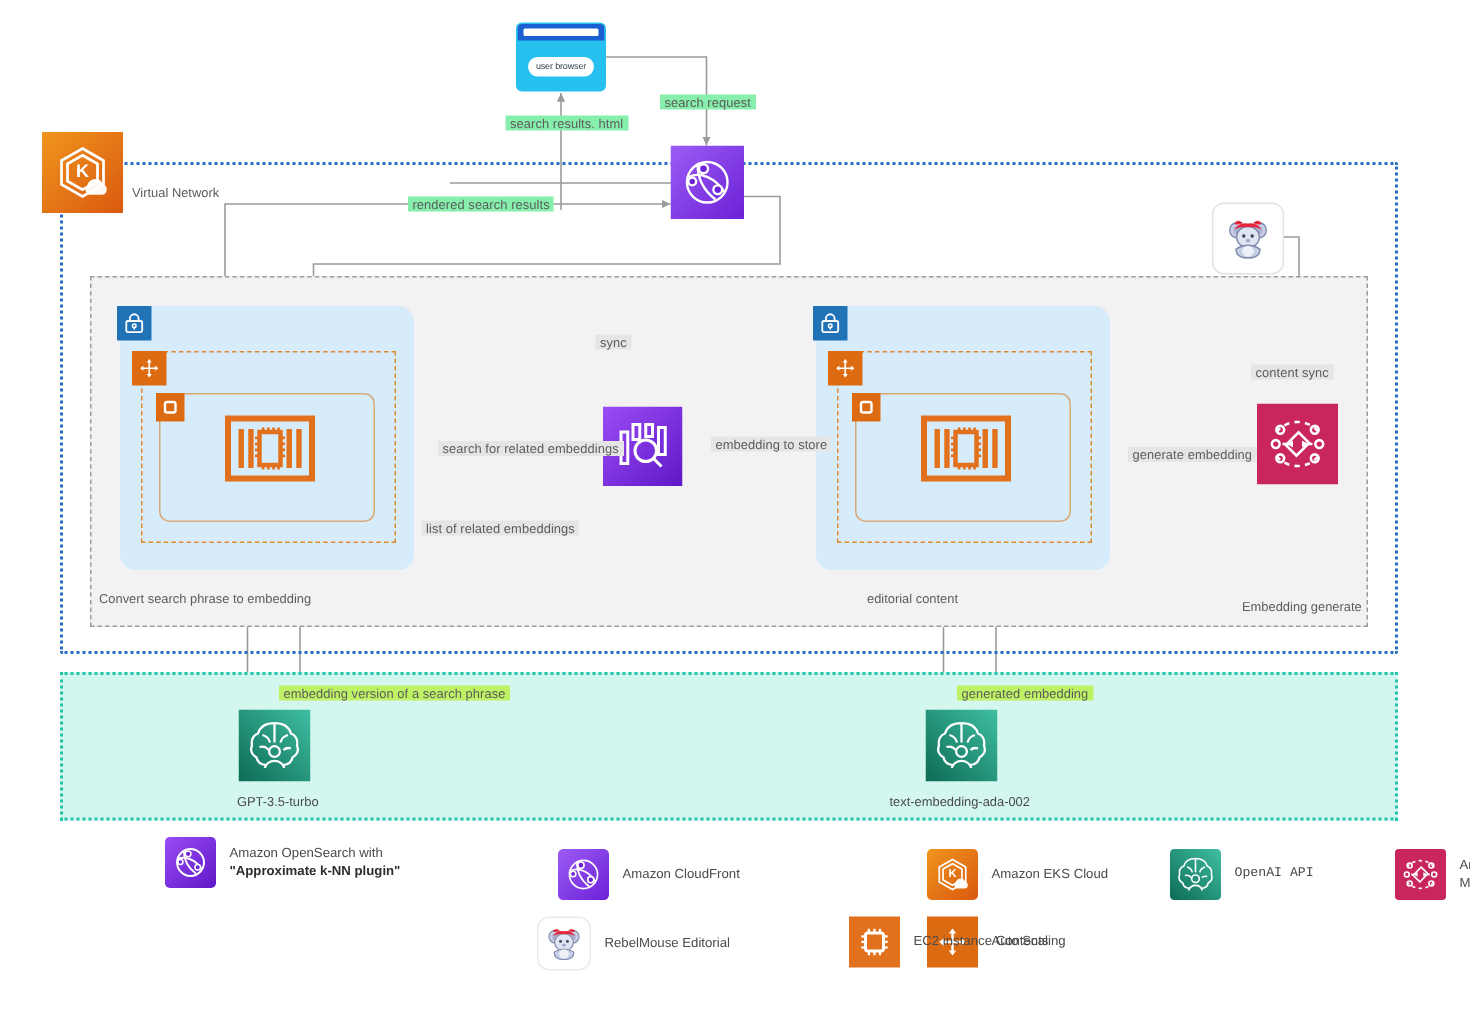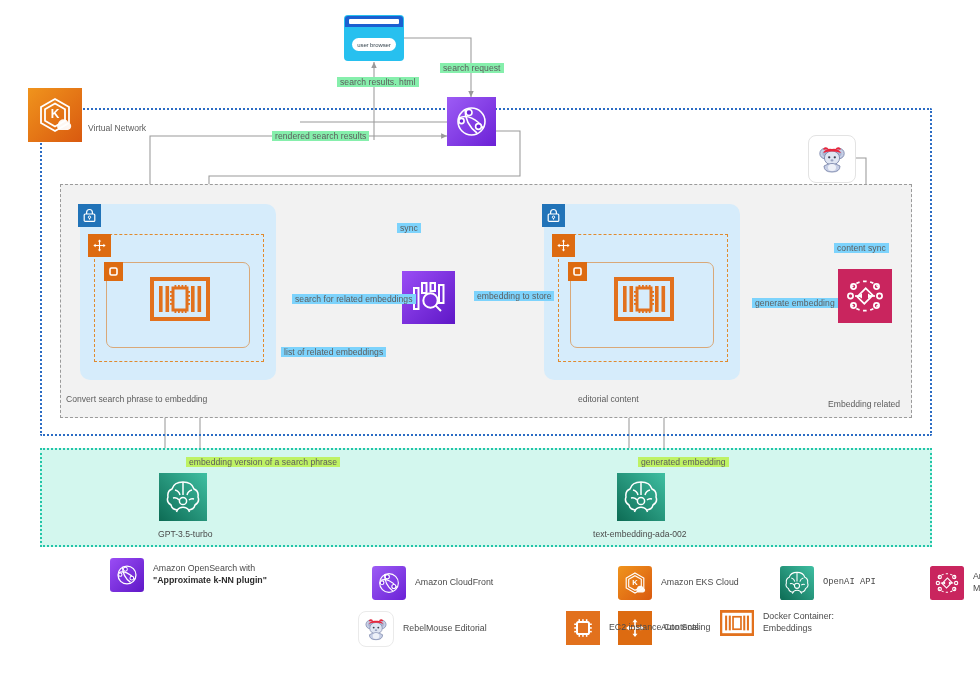--- a/index.html
+++ b/index.html
@@ -65,21 +65,21 @@
   .mouse-card{
     position:absolute;left:808px;top:135px;width:46px;height:46px;background:#ffffff;
     border:1px solid #e3e3e3;border-radius:8px;display:flex;align-items:center;justify-content:center;
   }
 
   
   .elabel{
     position:absolute;font-size:8.6px;color:#5c5c5c;white-space:nowrap;
     letter-spacing:0.05px;background:#86efac;padding:0 3px;
   }
-  .elabel.ongray{background:#7dd3fc;}
+  .elabel.ongray{background:#e5e5e5;}
   .elabel.onteal{background:#bef264;}
 
   .zlabel{position:absolute;font-size:8.6px;color:#5c5c5c;white-space:nowrap;}
   .nodelabel{position:absolute;font-size:8.6px;color:#4a4a4a;white-space:nowrap;}
 
   
   .legend{position:absolute;left:100px;top:556px;width:860px;height:94px;}
   .lgitem{position:absolute;display:flex;align-items:center;gap:9px;}
   .lgicon{width:34px;height:34px;flex:0 0 34px;display:flex;align-items:center;justify-content:center;}
   .lgtext{font-size:8.8px;line-height:1.35;color:#4a4a4a;}
@@ -140,21 +140,21 @@
   <div class="autoscale as-right"></div>
 
   <div class="ec2box ec2-left"></div>
   <div class="ec2box ec2-right"></div>
 
   <div class="openai-band"></div>
 
   <div class="zlabel" style="left:88px;top:123px;">Virtual Network</div>
   <div class="zlabel" style="left:66px;top:394px;">Convert search phrase to embedding</div>
   <div class="zlabel" style="left:578px;top:394px;">editorial content</div>
-  <div class="zlabel" style="left:828px;top:399px;">Embedding related</div>
+  <div class="zlabel" style="left:828px;top:399px;">Embedding generate</div>
 
   <div class="browser">
     <div class="bar">
         <i></i>
       </div>
     <div class="pill">user browser</div>
   </div>
 
   <div class="tile" style="left:28px;top:88px;width:54px;height:54px;">
     <svg width="54" height="54" viewBox="0 0 54 54">
@@ -613,33 +613,15 @@
             <rect x="3.2" y="14.9" width="2.6" height="1.5"></rect>
             <rect x="18.2" y="7.5" width="2.6" height="1.5"></rect>
               <rect x="18.2" y="11.2" width="2.6" height="1.5"></rect>
             <rect x="18.2" y="14.9" width="2.6" height="1.5"></rect>
           </g>
         </svg>
       </span>
       <span class="lgtext">EC2 instance Contents</span>
     </div>
 
-    <div class="lgitem" style="left:620px;top:50px;">
-      <span class="lgicon">
-        <svg width="34" height="26" viewBox="0 0 60 44">
-          <rect x="1.5" y="1.5" width="57" height="41" fill="none" stroke="#e2711d" stroke-width="5"></rect>
-          <g fill="#e2711d">
-            <rect x="9" y="9" width="3.6" height="26"></rect>
-            <rect x="15.5" y="9" width="3.6" height="26"></rect>
-            <rect x="41" y="9" width="3.6" height="26"></rect>
-            <rect x="47.5" y="9" width="3.6" height="26"></rect>
-          </g>
-          <rect x="23" y="11" width="14" height="22" fill="none" stroke="#e2711d" stroke-width="3"></rect>
-        </svg>
-      </span>
-      <span class="lgtext">
-        <span>Docker Container:</span><br>
-        <span>Embeddings</span>
-      </span>
-    </div>
 
   </div>
 </div>
 
 </body></html>

